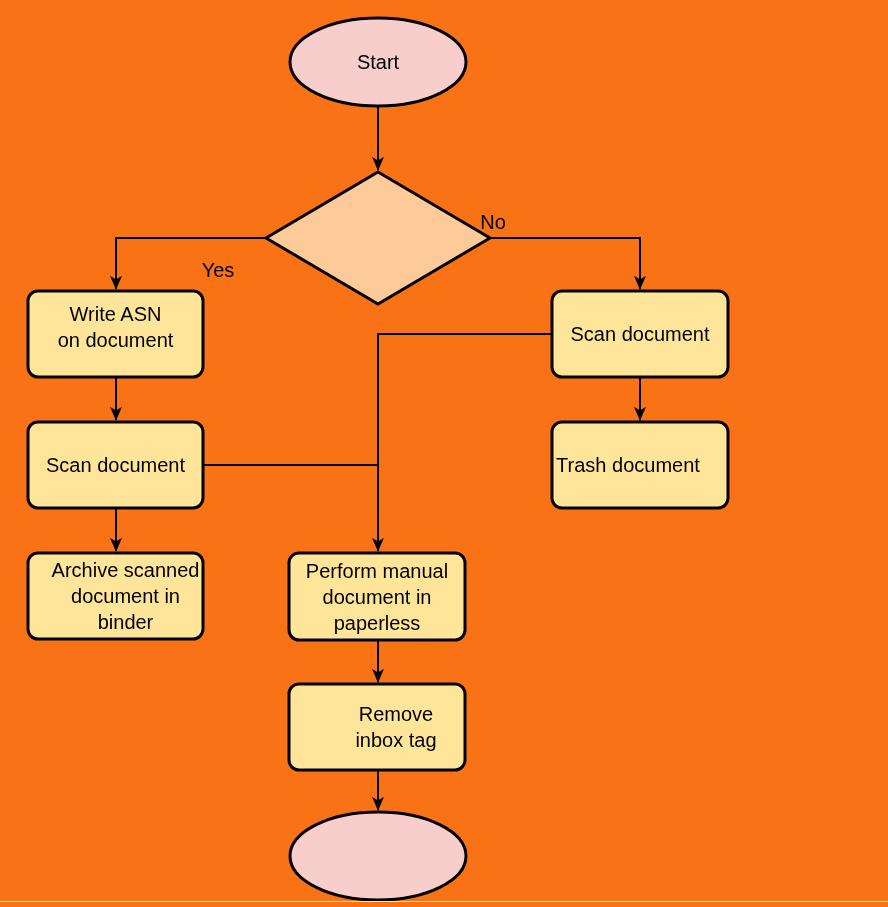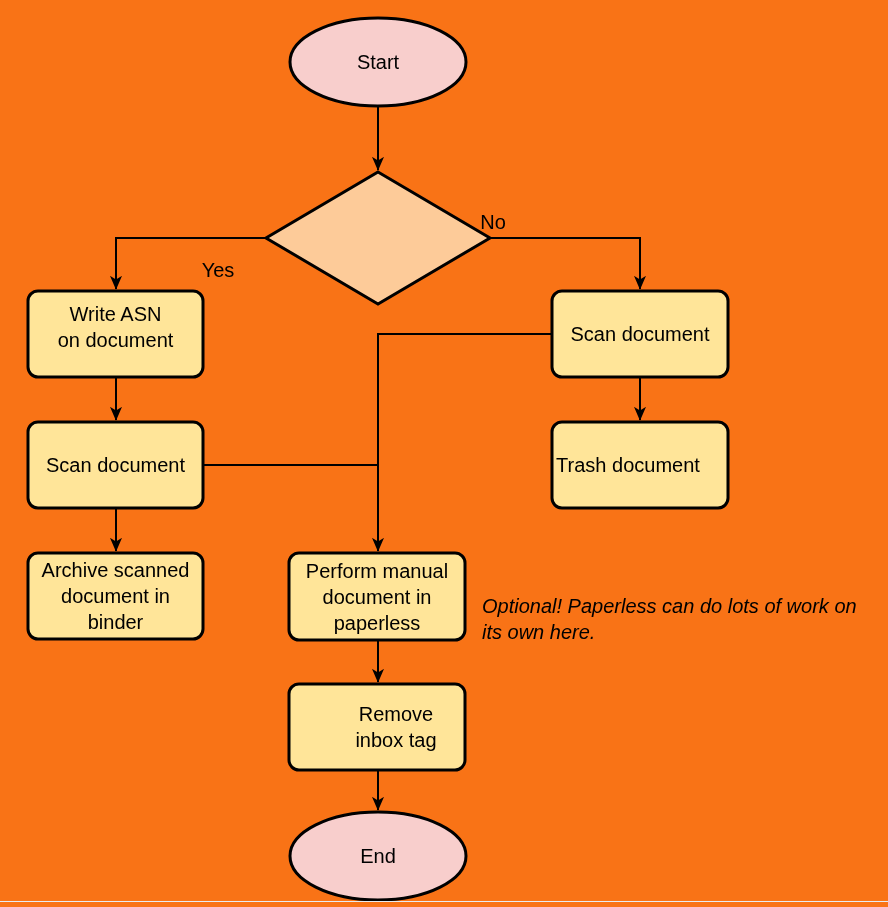--- a/index.html
+++ b/index.html
@@ -103,32 +103,29 @@
     <rect class="shape" x="552" y="422" width="176" height="86" rx="10" ry="10" fill="#ffe599"></rect>
     <rect class="shape" x="289" y="553" width="176" height="87" rx="10" ry="10" fill="#ffe599"></rect>
     <rect class="shape" x="289" y="684" width="176" height="86" rx="10" ry="10" fill="#ffe599"></rect>
     <ellipse class="shape" cx="378" cy="856" rx="88" ry="44" fill="#f8cecc"></ellipse>
   </svg>
 
   <div class="node-label" style="left:290px; top:18px; width:176px; height:88px;">Start</div>
   <div class="node-label" style="left:28px; top:291px; width:175px; height:71px;">Write ASN
 on document</div>
   <div class="node-label" style="left:28px; top:422px; width:175px; height:86px;">Scan document</div>
-  <div class="node-label" style="left:28px; top:553px; width:175px; height:86px;">Archive scanned
+  <div class="node-label" style="left:28px; top:553px; width:175px; height:86px;padding-left:10px;">Archive scanned
 document in
 binder</div>
   <div class="node-label" style="left:552px; top:291px; width:176px; height:86px;">Scan document</div>
   <div class="node-label" style="left:552px; top:422px; width:152px; height:86px;">Trash document</div>
   <div class="node-label" style="left:289px; top:553px; width:176px; height:87px;">Perform manual
 document in
 paperless</div>
   <div class="node-label" style="left:289px; top:684px; width:176px; height:86px;padding-left:19px;">Remove
 inbox tag</div>
-  <div class="node-label" style="left:290px; top:812px; width:176px; height:88px;">End</div>
 
   <div class="edge-label" style="left:188px; top:209px; width:60px;margin-top:48px;">Yes</div>
   <div class="edge-label" style="left:463px; top:209px; width:60px;">No</div>
 
-  <div class="annotation">Optional! Paperless can do lots of work on
-its own here.</div>
 
   <div class="bottom-line"></div>
 </div>
 
 </body></html>

